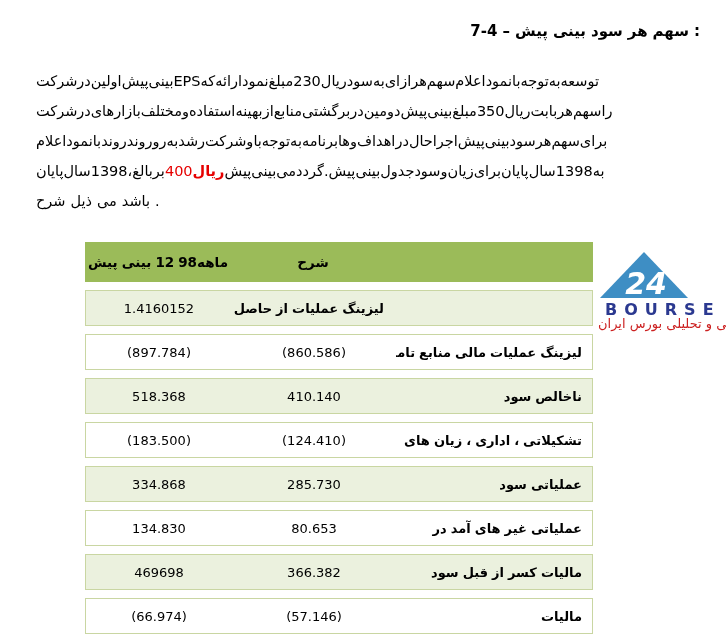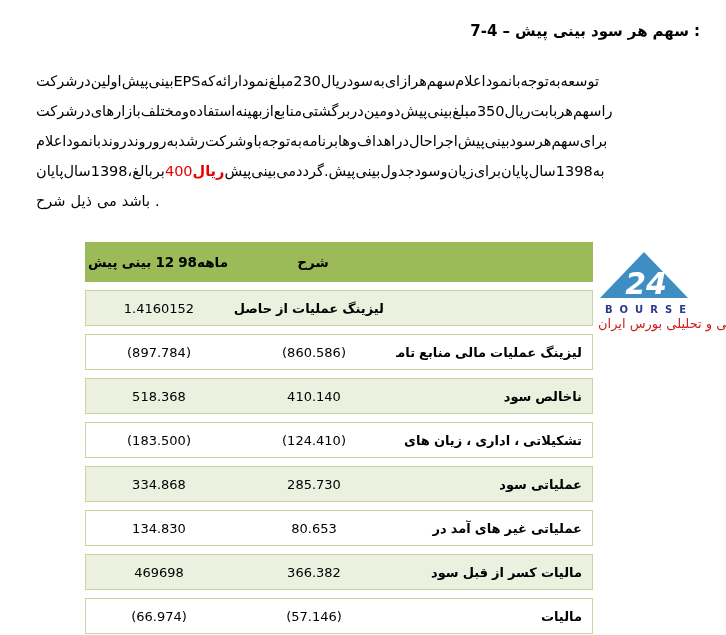--- a/index.html
+++ b/index.html
@@ -45,21 +45,21 @@
   }
   .cell{display:flex;align-items:center;font-size:13px;overflow:hidden}
   .cell.hd{justify-content:center;gap:4px;font-weight:700;font-size:13.5px}
   .cell.num{justify-content:center}
   .cell.lbl{justify-content:flex-end;gap:4px;padding-right:12px;font-weight:700}
   .logo{
     position:absolute;left:598px;top:250px;width:126px;
     display:flex;flex-direction:column;align-items:flex-start;
   }
   .wordmark{
-    color:var(--logo-navy);font-weight:700;font-size:10px;
+    color:var(--logo-navy);font-weight:700;font-size:16px;
     letter-spacing:7px;padding-left:7px;margin-top:2px;line-height:15px;
   }
   .tagline{
     color:var(--logo-red);font-size:13px;line-height:9px;margin-top:2px;
     direction:rtl;white-space:nowrap;
   }
 </style>
 </head>
 <body>
 

